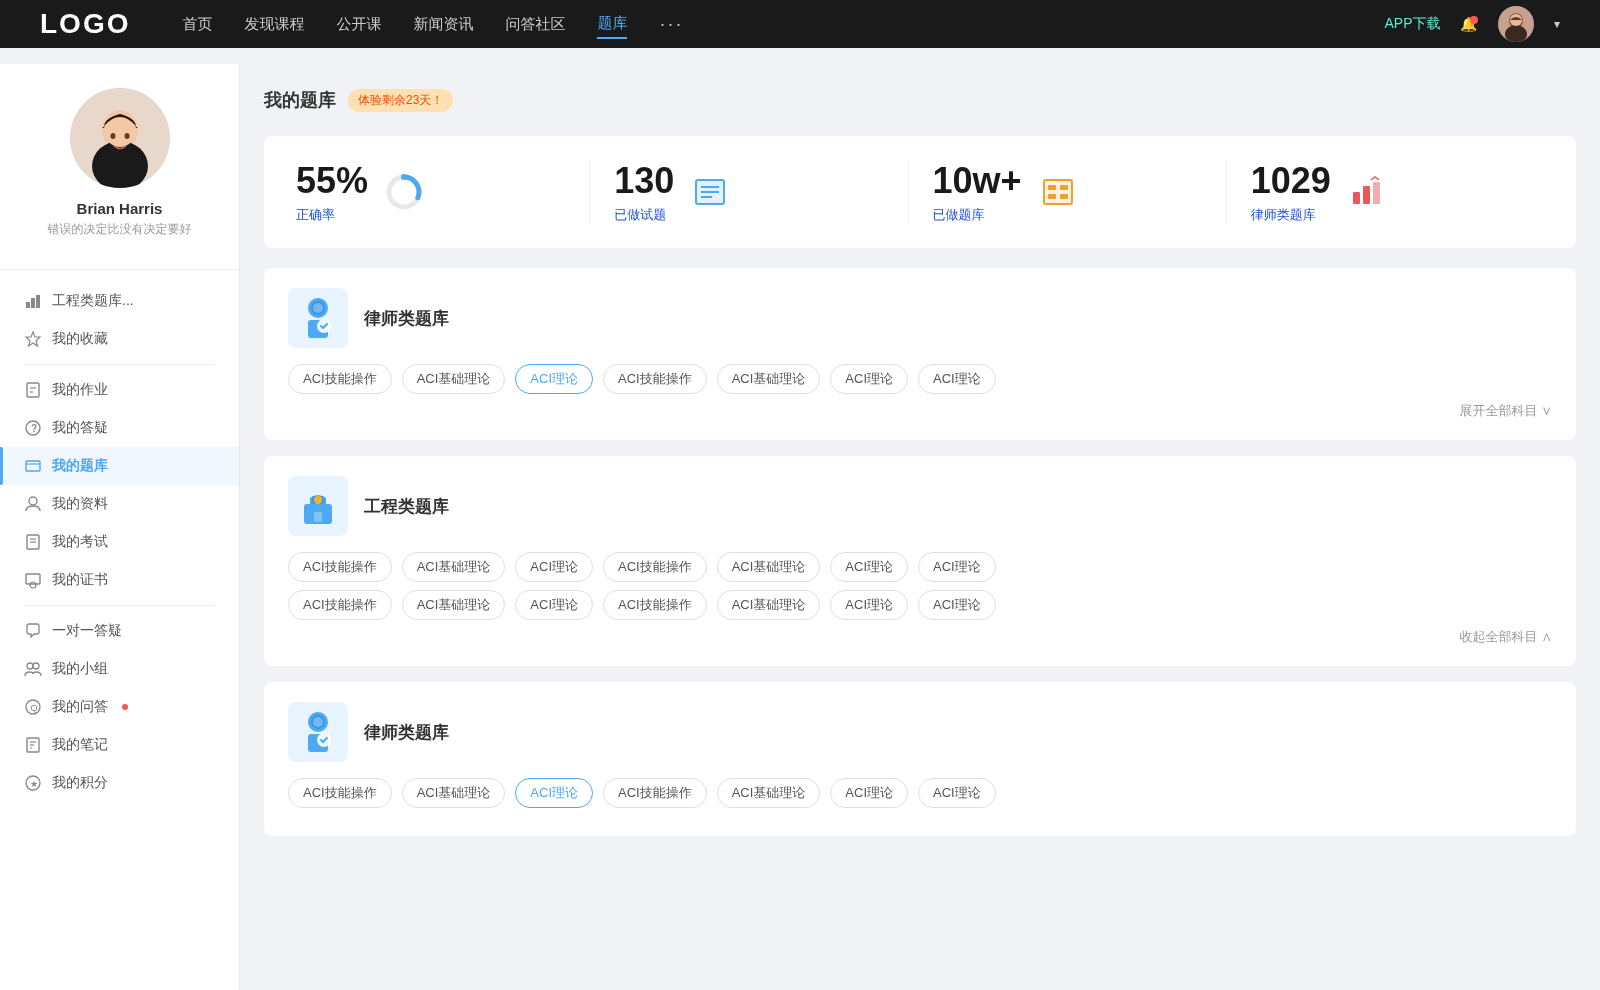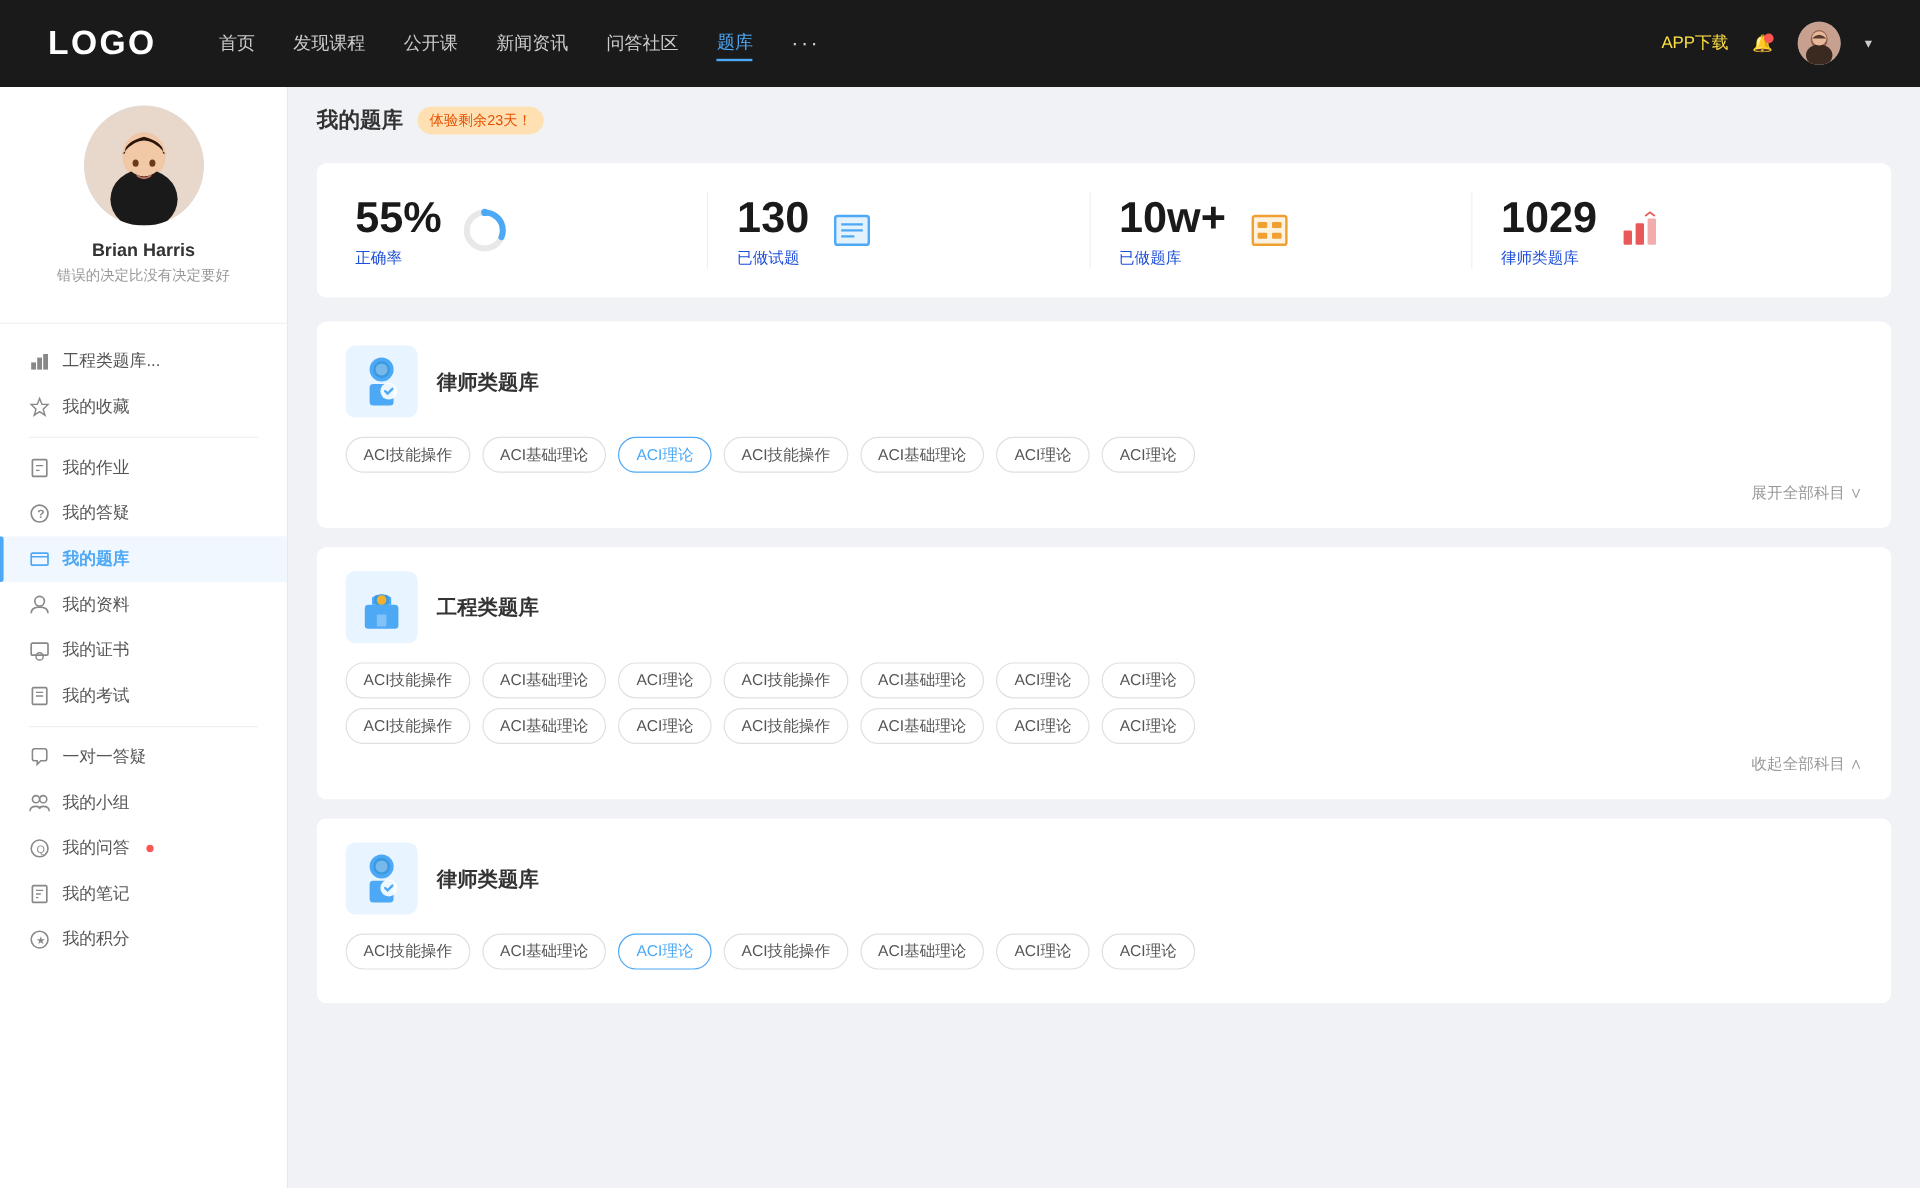--- a/index.html
+++ b/index.html
@@ -1,25 +1,25 @@
 <!DOCTYPE html>
 <html><head>
   <meta charset="utf-8">
   <style>
     * { box-sizing: border-box; margin: 0; padding: 0; }
     body { font-family: -apple-system, BlinkMacSystemFont, 'PingFang SC', 'Microsoft YaHei', sans-serif; background: #f0f2f5; color: #333; font-size: 14px; }
 
     
-    .nav { background: #1a1a1a; height: 72px; display: flex; align-items: center; padding: 0 40px; gap: 32px; position: fixed; top: 0; left: 0; right: 0; z-index: 100; }
+    .nav { background: #1a1a1a; height: 48px; display: flex; align-items: center; padding: 0 40px; gap: 32px; position: fixed; top: 0; left: 0; right: 0; z-index: 100; }
     .nav-logo { color: #fff; font-size: 28px; font-weight: bold; letter-spacing: 2px; margin-right: 20px; }
     .nav-item { color: #ccc; font-size: 15px; cursor: pointer; padding: 4px 0; white-space: nowrap; }
     .nav-item.active { color: #4da8f5; border-bottom: 2px solid #4da8f5; }
     .nav-spacer { flex: 1; }
     .nav-right { display: flex; align-items: center; gap: 20px; color: #ccc; }
-    .nav-app { color: #fde047; font-size: 14px; cursor: pointer; }
+    .nav-app { color: #5eead4; font-size: 14px; cursor: pointer; }
     .nav-bell { position: relative; cursor: pointer; }
     .bell-dot { width: 8px; height: 8px; background: #f55; border-radius: 50%; position: absolute; top: 0; right: 0; }
     .nav-avatar { width: 36px; height: 36px; border-radius: 50%; background: #888; overflow: hidden; cursor: pointer; }
     .nav-chevron { color: #ccc; cursor: pointer; font-size: 12px; }
     .nav-dots { color: #ccc; font-size: 18px; cursor: pointer; letter-spacing: 2px; }
 
     
     .page { display: flex; margin-top: 64px; min-height: calc(100vh - 64px); background: #f0f2f5; }
 
     
@@ -177,35 +177,35 @@
           <svg class="icon-svg" viewBox="0 0 18 18" fill="none">
               <circle cx="9" cy="6" r="4" stroke="#888" stroke-width="1.4"></circle>
               <path d="M2 16 Q2 11 9 11 Q16 11 16 16" stroke="#888" stroke-width="1.4" fill="none"></path>
             </svg>
         </span>
         <span>我的资料</span>
       </div>
       <div class="menu-item">
         <span class="menu-icon">
           <svg class="icon-svg" viewBox="0 0 18 18" fill="none">
-              <rect x="2" y="3" width="14" height="10" rx="1" stroke="#888" stroke-width="1.4"></rect>
-              <circle cx="9" cy="14" r="3" stroke="#888" stroke-width="1.2"></circle>
-            </svg>
-        </span>
-        <span>我的证书</span>
-      </div>
-      <div class="menu-item">
-        <span class="menu-icon">
-          <svg class="icon-svg" viewBox="0 0 18 18" fill="none">
               <rect x="3" y="2" width="12" height="14" rx="1" stroke="#888" stroke-width="1.4"></rect>
               <line x1="6" y1="6" x2="12" y2="6" stroke="#888" stroke-width="1.2"></line>
               <line x1="6" y1="9" x2="12" y2="9" stroke="#888" stroke-width="1.2"></line>
             </svg>
         </span>
         <span>我的考试</span>
+      </div>
+      <div class="menu-item">
+        <span class="menu-icon">
+          <svg class="icon-svg" viewBox="0 0 18 18" fill="none">
+              <rect x="2" y="3" width="14" height="10" rx="1" stroke="#888" stroke-width="1.4"></rect>
+              <circle cx="9" cy="14" r="3" stroke="#888" stroke-width="1.2"></circle>
+            </svg>
+        </span>
+        <span>我的证书</span>
       </div>
       <div class="menu-divider"></div>
       <div class="menu-item">
         <span class="menu-icon">
           <svg class="icon-svg" viewBox="0 0 18 18" fill="none">
               <path d="M3 4 Q3 2 5 2 L13 2 Q15 2 15 4 L15 10 Q15 12 13 12 L10 12 L7 15 L7 12 L5 12 Q3 12 3 10Z" stroke="#888" stroke-width="1.3" fill="none"></path>
             </svg>
         </span>
         <span>一对一答疑</span>
       </div>

